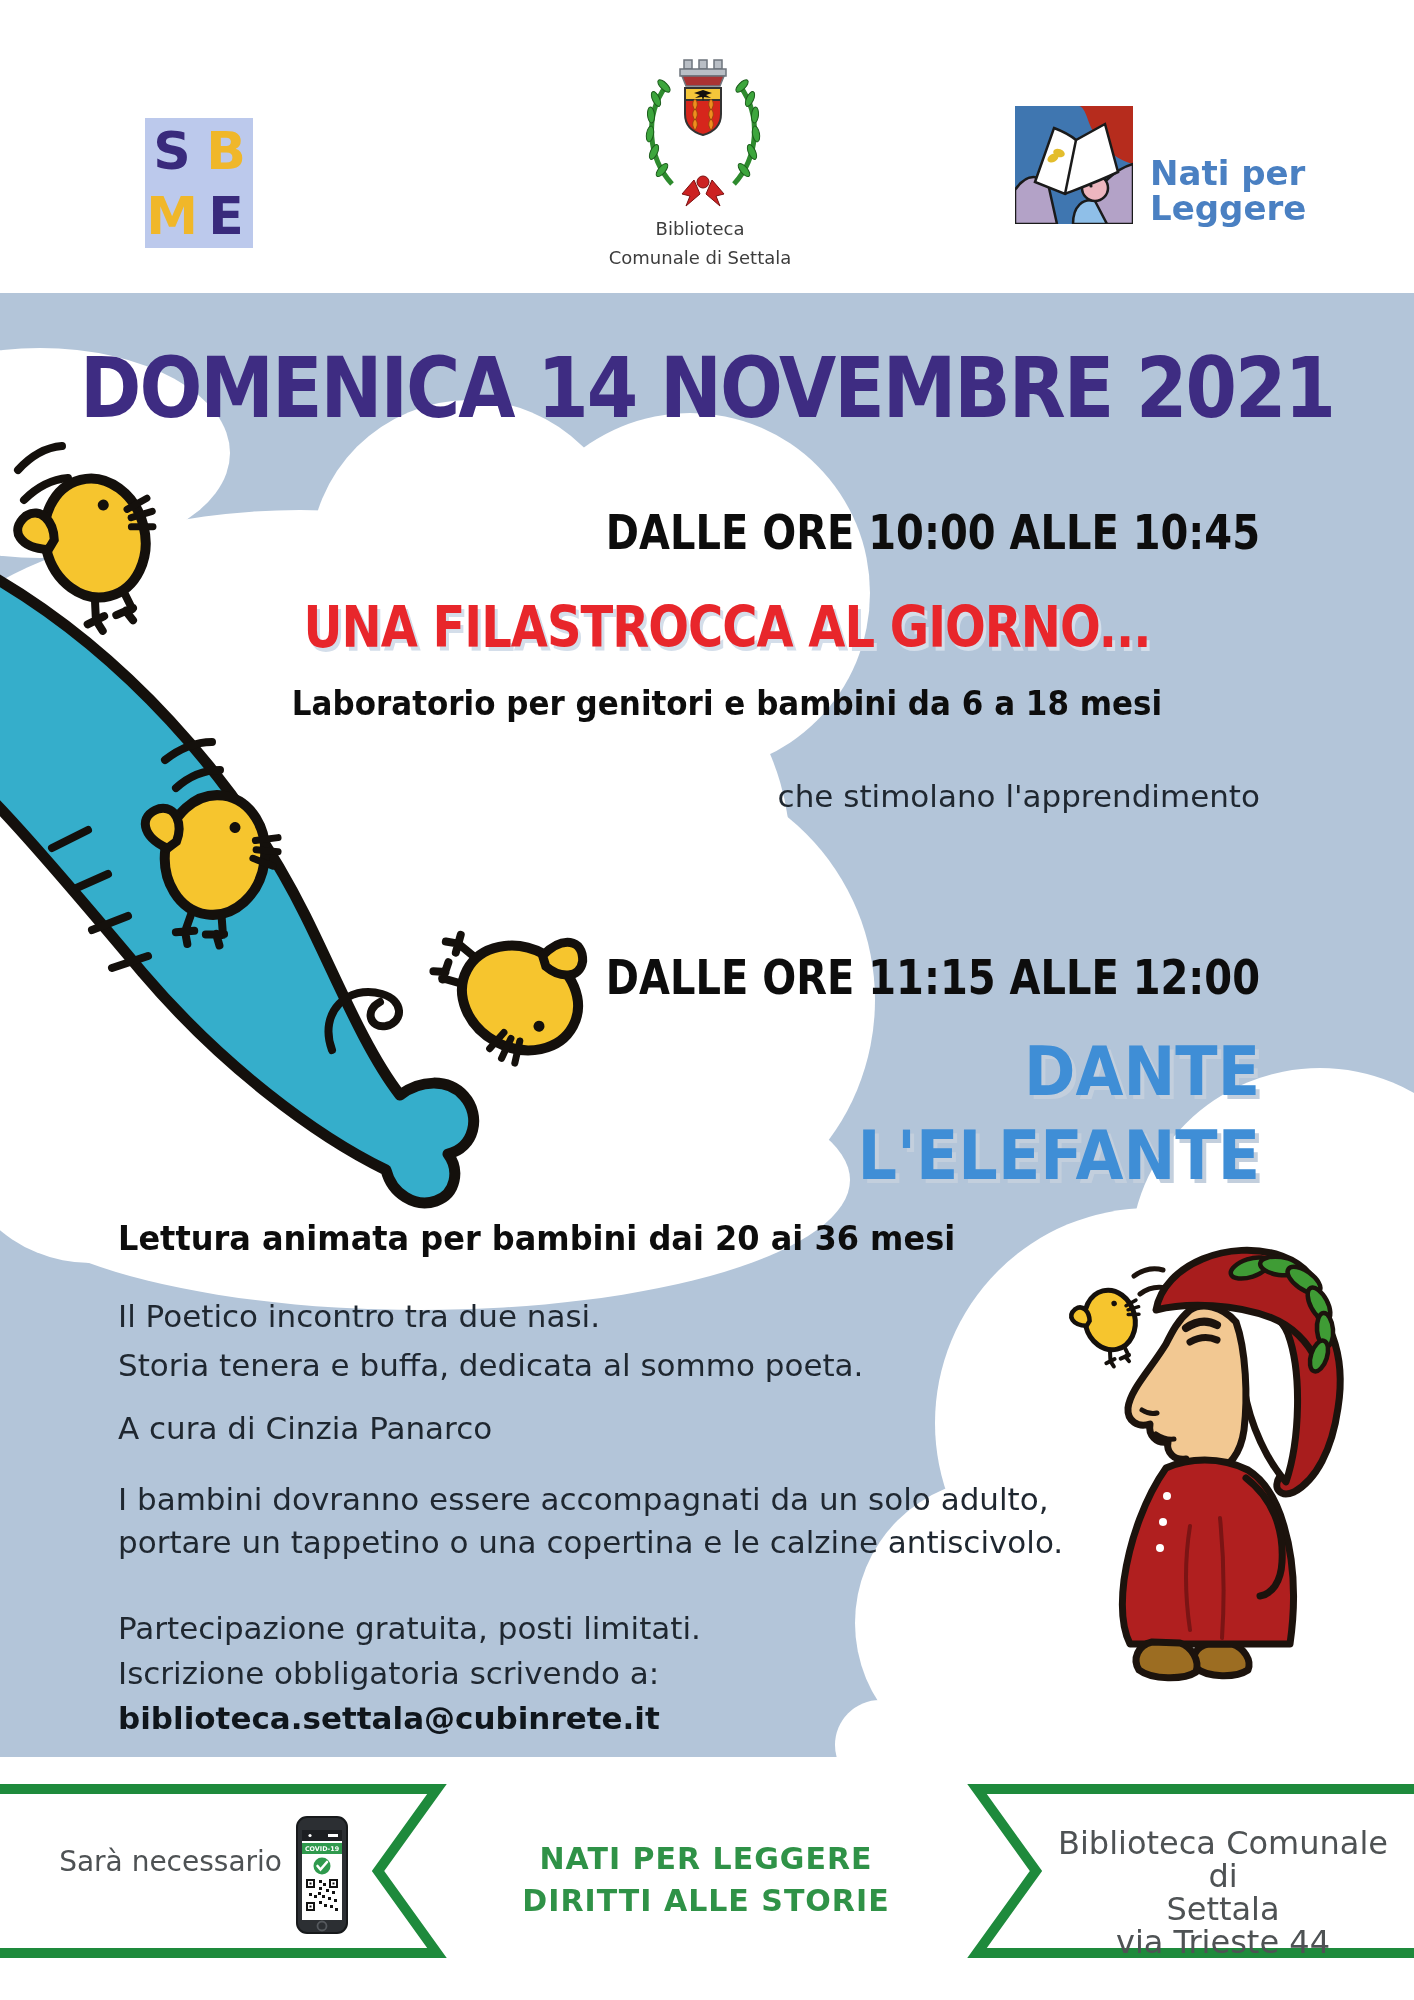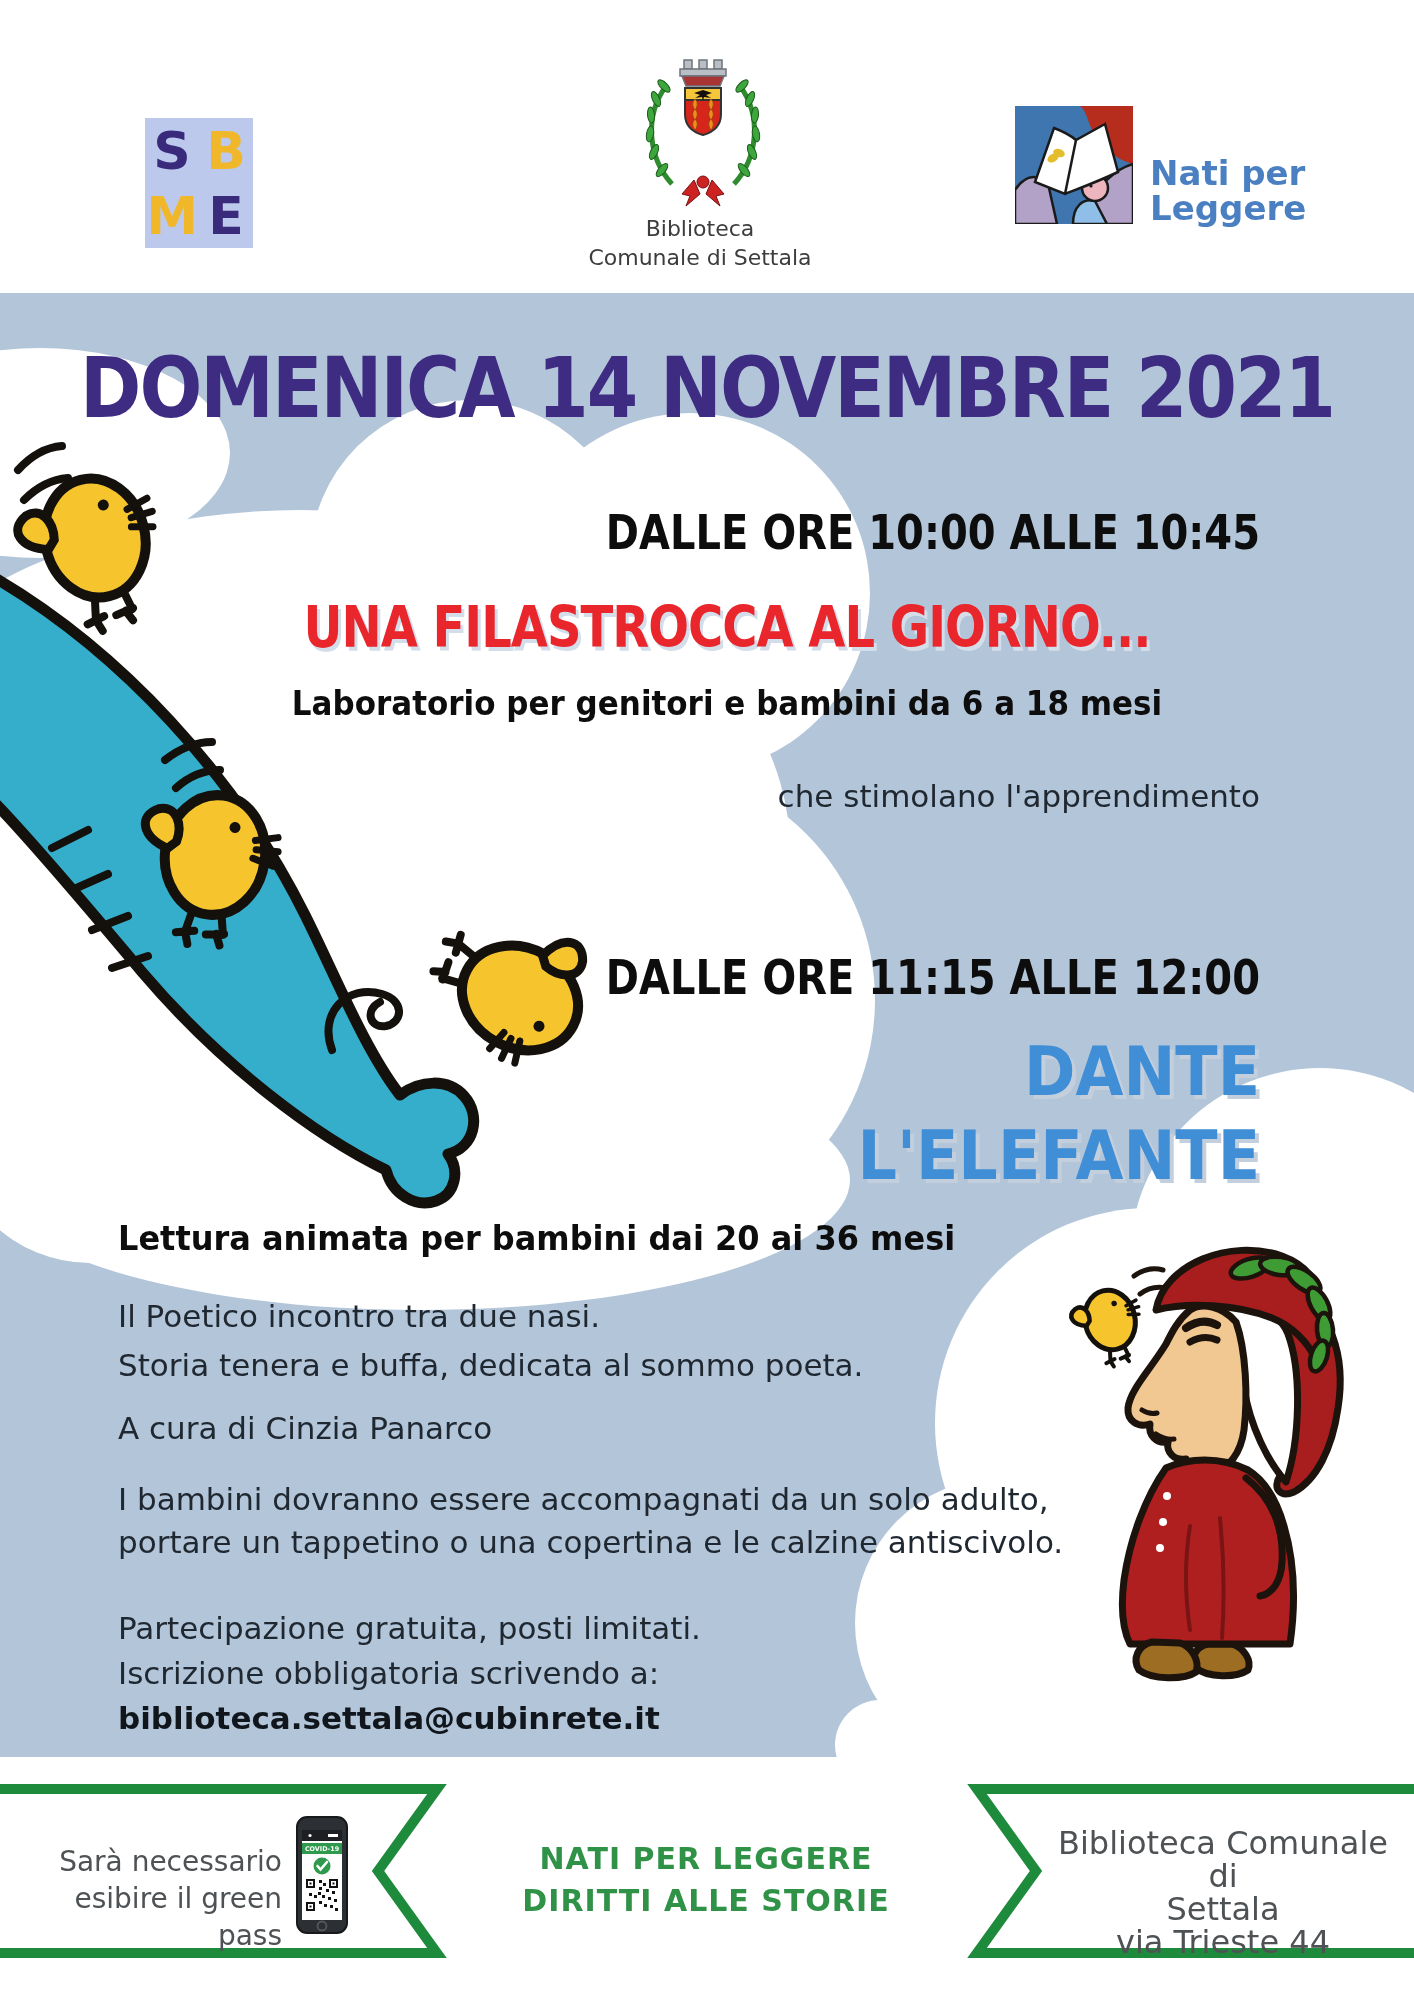--- a/index.html
+++ b/index.html
@@ -10,21 +10,21 @@
   }
   .abs{position:absolute;}
 
   
   .sbme-logo{left:145px;top:118px;width:108px;height:130px;background:var(--sbme_tile_bg);
     display:grid;grid-template-columns:1fr 1fr;grid-template-rows:1fr 1fr;}
   .sbme-logo span{display:flex;align-items:center;justify-content:center;
     font-weight:bold;font-size:52px;line-height:1;}
   .sbme-purple{color:var(--sbme_purple);} .sbme-yellow{color:var(--sbme_yellow);}
   .sbme-name{left:268px;top:116px;font-weight:bold;font-size:26px;line-height:30px;color:var(--sbme_purple);}
-  .comune-caption{left:540px;top:214px;width:320px;text-align:center;font-size:22px;line-height:29px;color:#3d3d3d;}
+  .comune-caption{left:540px;top:214px;width:320px;text-align:center;font-size:18px;line-height:29px;color:#3d3d3d;}
   .npl-name{left:1150px;top:116px;font-weight:bold;font-size:34px;line-height:35px;color:var(--npl_blue);margin-top:40px;}
 
   
   .body-bg{left:0;top:293px;width:1414px;height:1464px;background:var(--background_blue);}
 
   .date-title{left:0;top:338px;width:1414px;text-align:center;color:var(--title_purple);
     font-weight:bold;font-size:74px;letter-spacing:-2px;transform:scaleY(1.14);transform-origin:top center;white-space:nowrap;}
 
   .e1-time{right:154px;top:505px;font-weight:bold;font-size:40px;color:#0d0d0d;letter-spacing:0px;
     transform:scaleY(1.2);transform-origin:top right;white-space:nowrap;}
@@ -266,21 +266,20 @@
 
   <div class="abs footer-bg"></div>
 
   <svg class="abs" style="left:0;top:1757px;" width="1414" height="243" viewBox="0 0 1414 243">
     <polygon points="-15,32 437,32 378,114 437,196 -15,196" fill="#ffffff" stroke="#1e8a3c" stroke-width="10"></polygon>
     <polygon points="1429,32 977,32 1036,114 977,196 1429,196" fill="#ffffff" stroke="#1e8a3c" stroke-width="10"></polygon>
   </svg>
 
   <div class="abs greenpass-text">
     <div>Sarà necessario</div>
-    <div>esibire il green pass</div>
   </div>
 
   <svg class="abs" style="left:296px;top:1816px;" width="52" height="118" viewBox="0 0 52 118">
     <rect x="1" y="1" width="50" height="116" rx="10" fill="#2c2f33" stroke="#17191b" stroke-width="2"></rect>
     <rect x="6" y="14" width="40" height="90" fill="#ffffff"></rect>
     <rect x="6" y="14" width="40" height="11" fill="#1d1f22"></rect>
     <circle cx="14" cy="19.5" r="1.6" fill="#ffffff"></circle>
     <rect x="32" y="18" width="10" height="3" fill="#ffffff"></rect>
     <rect x="6" y="27" width="40" height="11" fill="#2f9a4d"></rect>
     <text x="26" y="35.4" text-anchor="middle" font-size="6.4" font-weight="bold" font-family="DejaVu Sans, sans-serif" fill="#ffffff">COVID-19</text>

